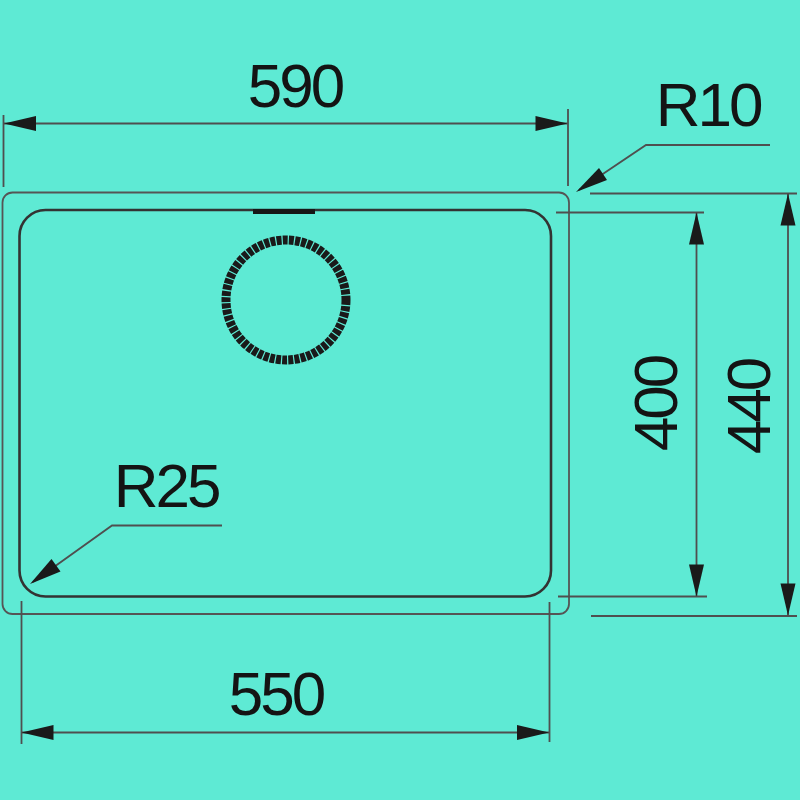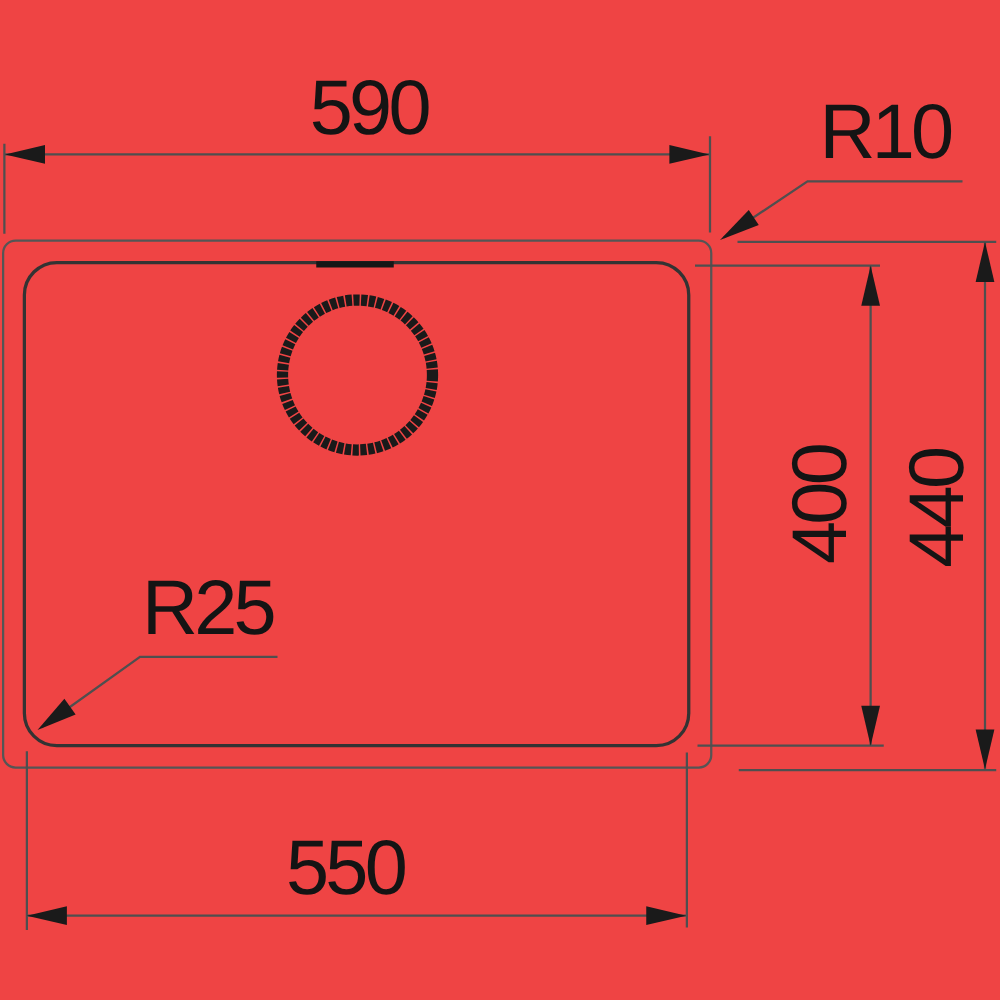--- a/index.html
+++ b/index.html
@@ -4,21 +4,21 @@
 <style>
   html, body {
     margin: 0;
     padding: 0;
     background: #ffffff;
   }
   .stage {
     position: relative;
     width: 800px;
     height: 800px;
-    background: #ef4444;
+    background: #5eead4;
     overflow: hidden;
     font-family: "Liberation Sans", sans-serif;
   }
   svg { display: block; }
 
   .dim-text {
     font-family: "Liberation Sans", sans-serif;
     font-size: 62px;
     fill: #141414;
     letter-spacing: -3px;

